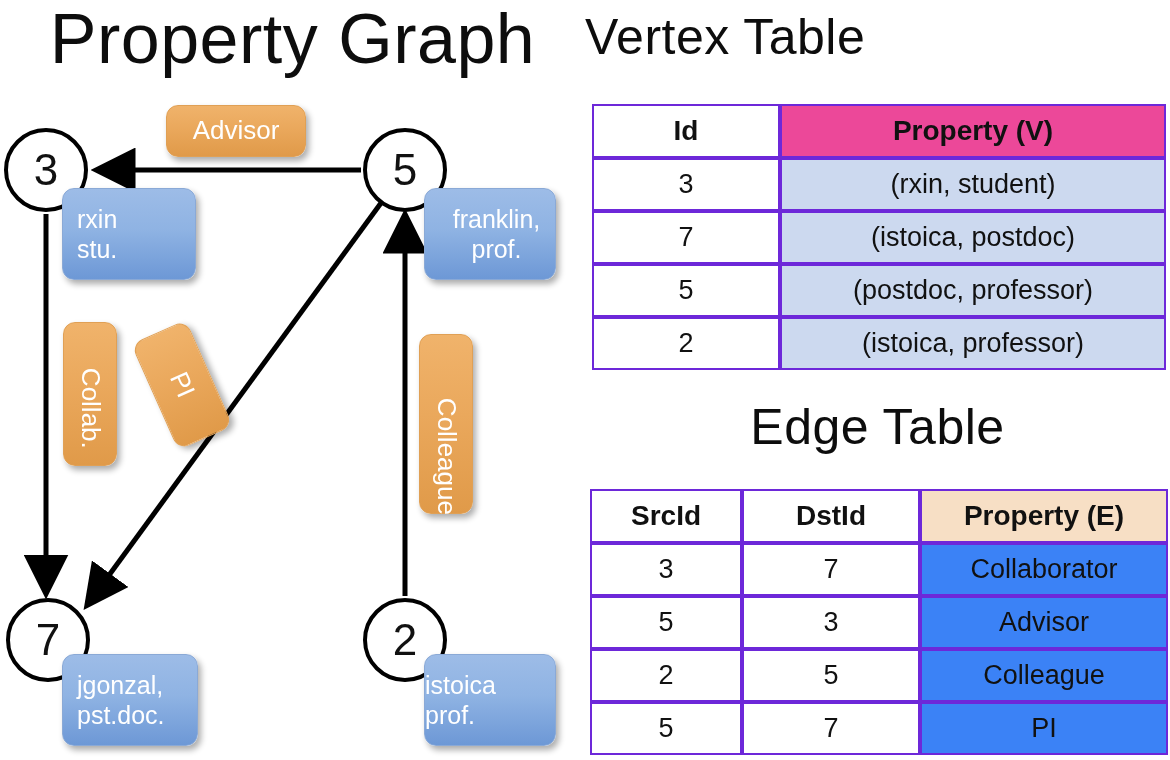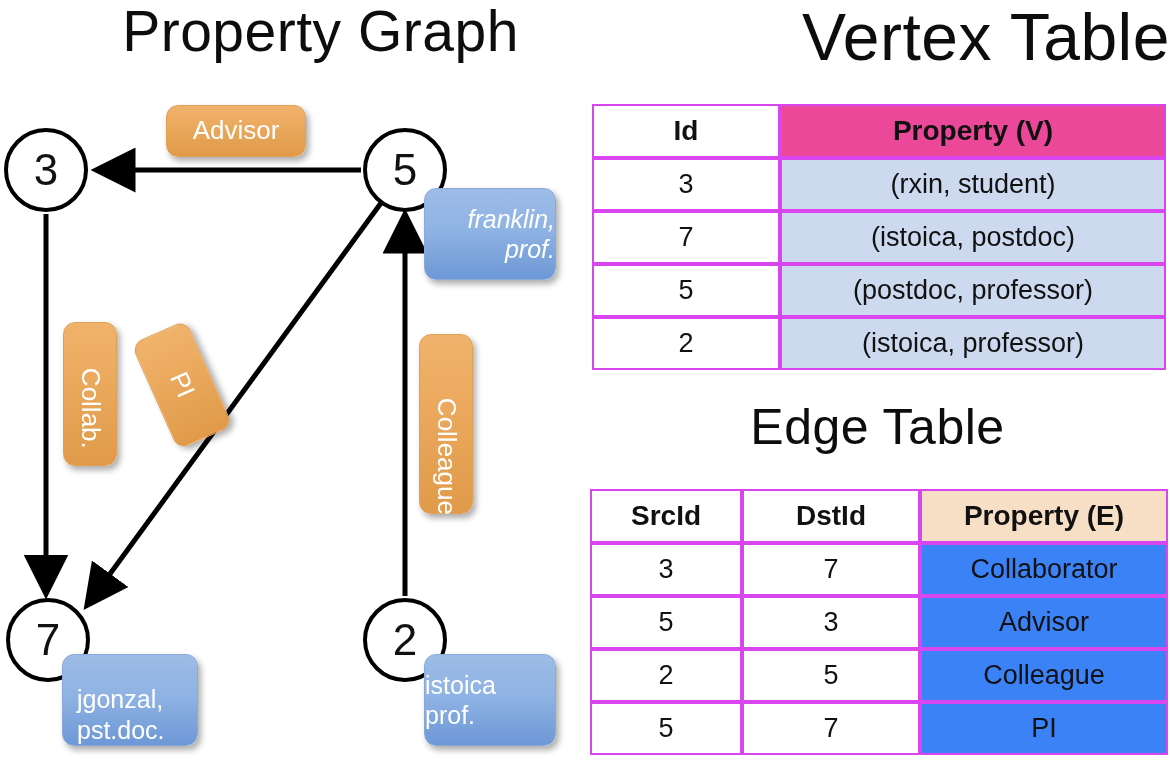--- a/index.html
+++ b/index.html
@@ -20,32 +20,31 @@
   
   .title {
     position: absolute;
     font-family: "Liberation Sans", sans-serif;
     font-weight: 300;
     color: #0d0d0d;
     letter-spacing: 0.5px;
     white-space: nowrap;
   }
   #title-property-graph {
-    left: 0; top: 0;
+    left: 0; top: 8px;
     width: 585px;
     text-align: center;
-    font-size: 57px;
+    font-size: 70px;
     line-height: 62px;
-    padding-left: 28px;
   }
   #title-vertex-table {
     left: 585px; top: 6px;
     width: 585px;
-    text-align: right;
-    font-size: 66px;
+    text-align: left;
+    font-size: 50px;
     line-height: 62px;
   }
   #title-edge-table {
     left: 585px; top: 396px;
     width: 585px;
     text-align: center;
     font-size: 50px;
     line-height: 62px;
   }
 
@@ -115,25 +114,25 @@
   #chip-rxin {
     left: 62px; top: 188px; width: 134px; height: 92px;
     font-size: 25px; justify-content: flex-start; padding-left: 14px;
   }
   #chip-rxin .chip-text { text-align: left; }
 
   #chip-franklin {
     left: 424px; top: 188px; width: 132px; height: 92px;
     font-size: 25px; justify-content: flex-start; padding-left: 13px;
   }
-  #chip-franklin .chip-text { text-align: right; font-style: italic; }
+  #chip-franklin .chip-text { text-align: center; }
 
   #chip-jgonzal {
     left: 62px; top: 654px; width: 136px; height: 92px;
-    font-size: 25px; justify-content: flex-start; padding-left: 14px; align-items: flex-end;
+    font-size: 25px; justify-content: flex-start; padding-left: 14px;
   }
   #chip-jgonzal .chip-text { text-align: left; }
 
   #chip-istoica {
     left: 424px; top: 654px; width: 132px; height: 92px;
     font-size: 25px; justify-content: flex-start; 
   }
   #chip-istoica .chip-text { text-align: left; }
 
   
@@ -170,21 +169,21 @@
   
   .data-table {
     position: absolute;
     border-collapse: separate;
     border-spacing: 0;
     font-family: "Liberation Sans", sans-serif;
     font-weight: 300;
     table-layout: fixed;
   }
   .data-table td, .data-table th {
-    border: 2px solid #d946ef;
+    border: 2px solid #6d28d9;
     text-align: center;
     font-weight: 300;
     font-size: 27px;
     color: #111;
     padding: 8px;
     height: 53px;
     box-sizing: border-box;
     background: #ffffff;
   }
   .data-table th {
@@ -238,20 +237,26 @@
   <div class="node" id="node-5">
     <span>5</span>
   </div>
   <div class="node" id="node-7">
     <span>7</span>
   </div>
   <div class="node" id="node-2">
     <span>2</span>
   </div>
 
+  <div class="chip blue" id="chip-rxin">
+    <span class="chip-text">
+      <span>rxin</span><br>
+      <span>stu.</span>
+    </span>
+  </div>
   <div class="chip blue" id="chip-franklin">
     <span class="chip-text">
       <span>franklin,</span><br>
       <span>prof.</span>
     </span>
   </div>
   <div class="chip blue" id="chip-jgonzal">
     <span class="chip-text">
       <span>jgonzal,</span><br>
       <span>pst.doc.</span>

